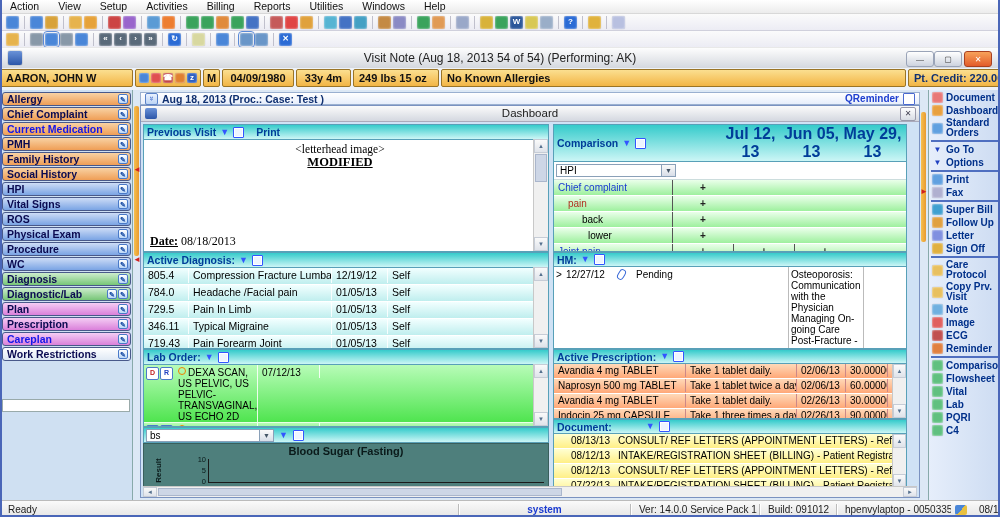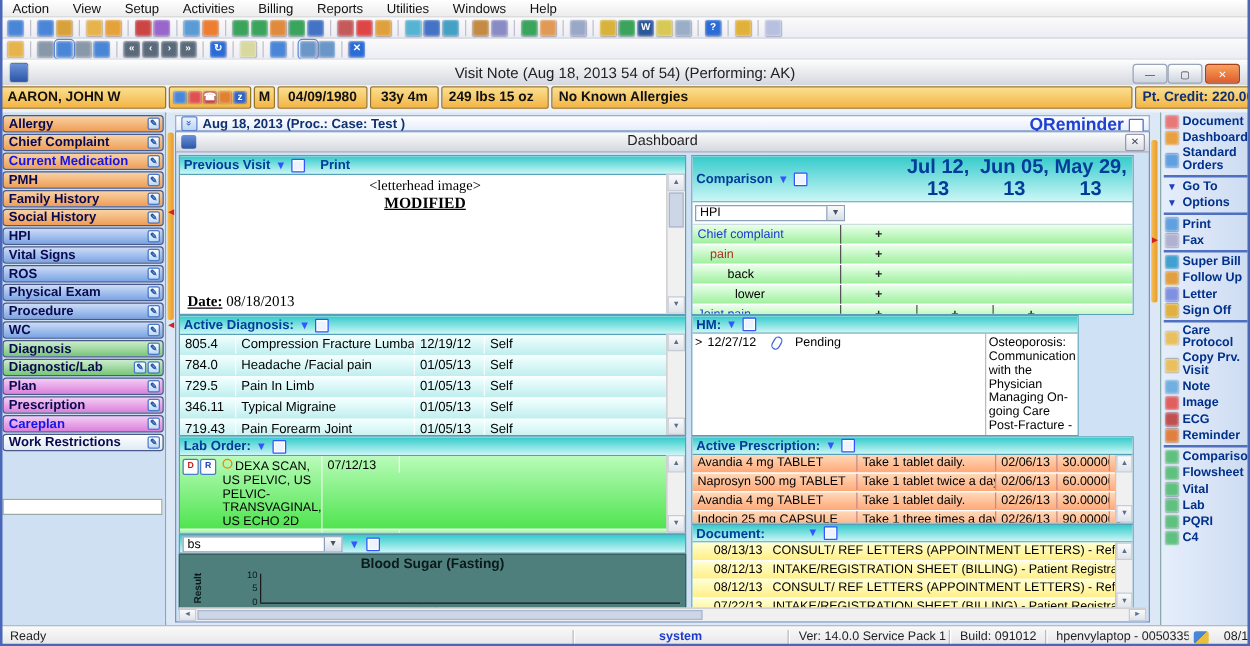--- a/index.html
+++ b/index.html
@@ -1,20 +1,20 @@
 <!DOCTYPE html>
 <html><head>
 <meta charset="utf-8">
 <style>
   html,body{margin:0;padding:0}
   body{width:1000px;height:517px;position:relative;overflow:hidden;
        font-family:"Liberation Sans",sans-serif;font-size:11px;background:#dce8f5;color:#000}
   
   #menubar{position:absolute;left:0;top:0;width:1000px;height:14px;background:linear-gradient(#ffffff,#ececec);
-           display:flex;gap:19px;align-items:center;padding-left:10px;box-sizing:border-box;border-bottom:1px solid #d8d8d8}
+           display:flex;gap:19px;padding-left:10px;box-sizing:border-box;border-bottom:1px solid #d8d8d8}
   .menu-item{font-size:10.5px;color:#111;cursor:default}
   .toolbar{position:absolute;left:0;width:1000px;height:17px;background:linear-gradient(#fbfbfb,#ececf4);
            display:flex;align-items:center;gap:2px;padding-left:6px;box-sizing:border-box;border-bottom:1px solid #d0d0dc}
   #toolbar1{top:14px}#toolbar2{top:31px}
   .tbicon{width:13px;height:13px;border-radius:2px;box-shadow:inset 0 0 2px rgba(255,255,255,.8),0 0 1px rgba(0,0,60,.35);
           display:flex;align-items:center;justify-content:center;color:#fff;font-size:8px;line-height:8px;font-weight:bold}
   .tbicon.sel{outline:1px solid #5a8ad8;outline-offset:1px;background-color:#cfe4ff}
   .tsep{width:1px;height:13px;background:#c0c0cc;margin:0 3px}
   #titlebar{position:absolute;left:0;top:47px;width:1000px;height:21px;background:linear-gradient(#fdfdfd,#d2d6dd);
             border-top:1px solid #e8e8e8;border-bottom:1px solid #b8a24a}
@@ -52,21 +52,21 @@
   #split-left{left:133px}
   #split-right{left:920px;width:8px}
   .split-seg{position:absolute;left:1px;width:5px;background:linear-gradient(90deg,#f6c050,#e89a30);border-radius:2px}
   .split-arrow{position:absolute;left:0;color:#d02020;font-size:8px;line-height:8px}
   
   #tabstrip{position:absolute;left:140px;top:92px;width:780px;height:13px;background:linear-gradient(#ffffff,#e7eefb);
             border:1px solid #9ab0d0;box-sizing:border-box;display:flex;align-items:center;gap:4px;padding:0 4px}
   #tab-chevron{width:11px;height:10px;background:linear-gradient(#eaf2ff,#bcd4f4);border:1px solid #5a82c8;border-radius:2px;
                color:#2050c0;font-size:8px;line-height:9px;text-align:center}
   #tab-label{font-weight:bold;font-size:10.5px;color:#103070}
-  #qreminder{margin-left:auto;display:flex;align-items:flex-end;gap:4px;font-weight:bold;color:#2040d0;font-size:14px}
+  #qreminder{margin-left:auto;display:flex;align-items:flex-start;gap:4px;font-weight:bold;color:#2040d0;font-size:10px}
   #qreminder-box{width:10px;height:10px;border:1px solid #4a6ad0;background:#fff;border-radius:1px}
   
   #dashboard{position:absolute;left:140px;top:105px;width:780px;height:393px;border:1px solid #7a92c0;box-sizing:border-box;
              background:#cfe2f5}
   #dash-title{height:15px;background:linear-gradient(#fbfbfb,#d4d8e0);border-bottom:1px solid #aab;position:relative;text-align:center;font-size:11.5px;color:#222;line-height:15px}
   #dash-icon{position:absolute;left:4px;top:2px;width:12px;height:11px;background:linear-gradient(#6a92d8,#2c56a8);border-radius:2px}
   #dash-close{position:absolute;right:3px;top:1px;width:14px;height:12px;border:1px solid #99a;border-radius:2px;
               background:linear-gradient(#fff,#d8dce4);font-size:8px;line-height:12px;color:#445;text-align:center}
   #dash-close::before{content:"✕"}
   #dash-body{position:relative;width:100%;height:376px}
@@ -652,21 +652,21 @@
           <span class="cmp-cell"></span>
       </div>
       <div class="hscroll">
         <span class="sbtn lt"></span>
         <span class="hthumb" style="width:55%"></span>
         <span style="flex:1"></span>
         <span class="sbtn rt"></span>
       </div>
     </div>
 
-    <div class="panel" style="left:412px;top:130px;width:310px;height:97px">
+    <div class="panel" style="left:412px;top:130px;width:354px;height:97px">
       <div class="phead" style="flex-basis:13px">
         <span class="ptitle">HM:</span>
         <span class="fico"></span>
         <span class="bico"></span>
       </div>
       <div class="hm-grid">
         <span class="hm-cell nob">&gt;</span>
         <span class="hm-cell nob">12/27/12</span>
         <span class="hm-cell nob"><span class="clip"></span></span>
         <span class="hm-cell">Pending</span>

